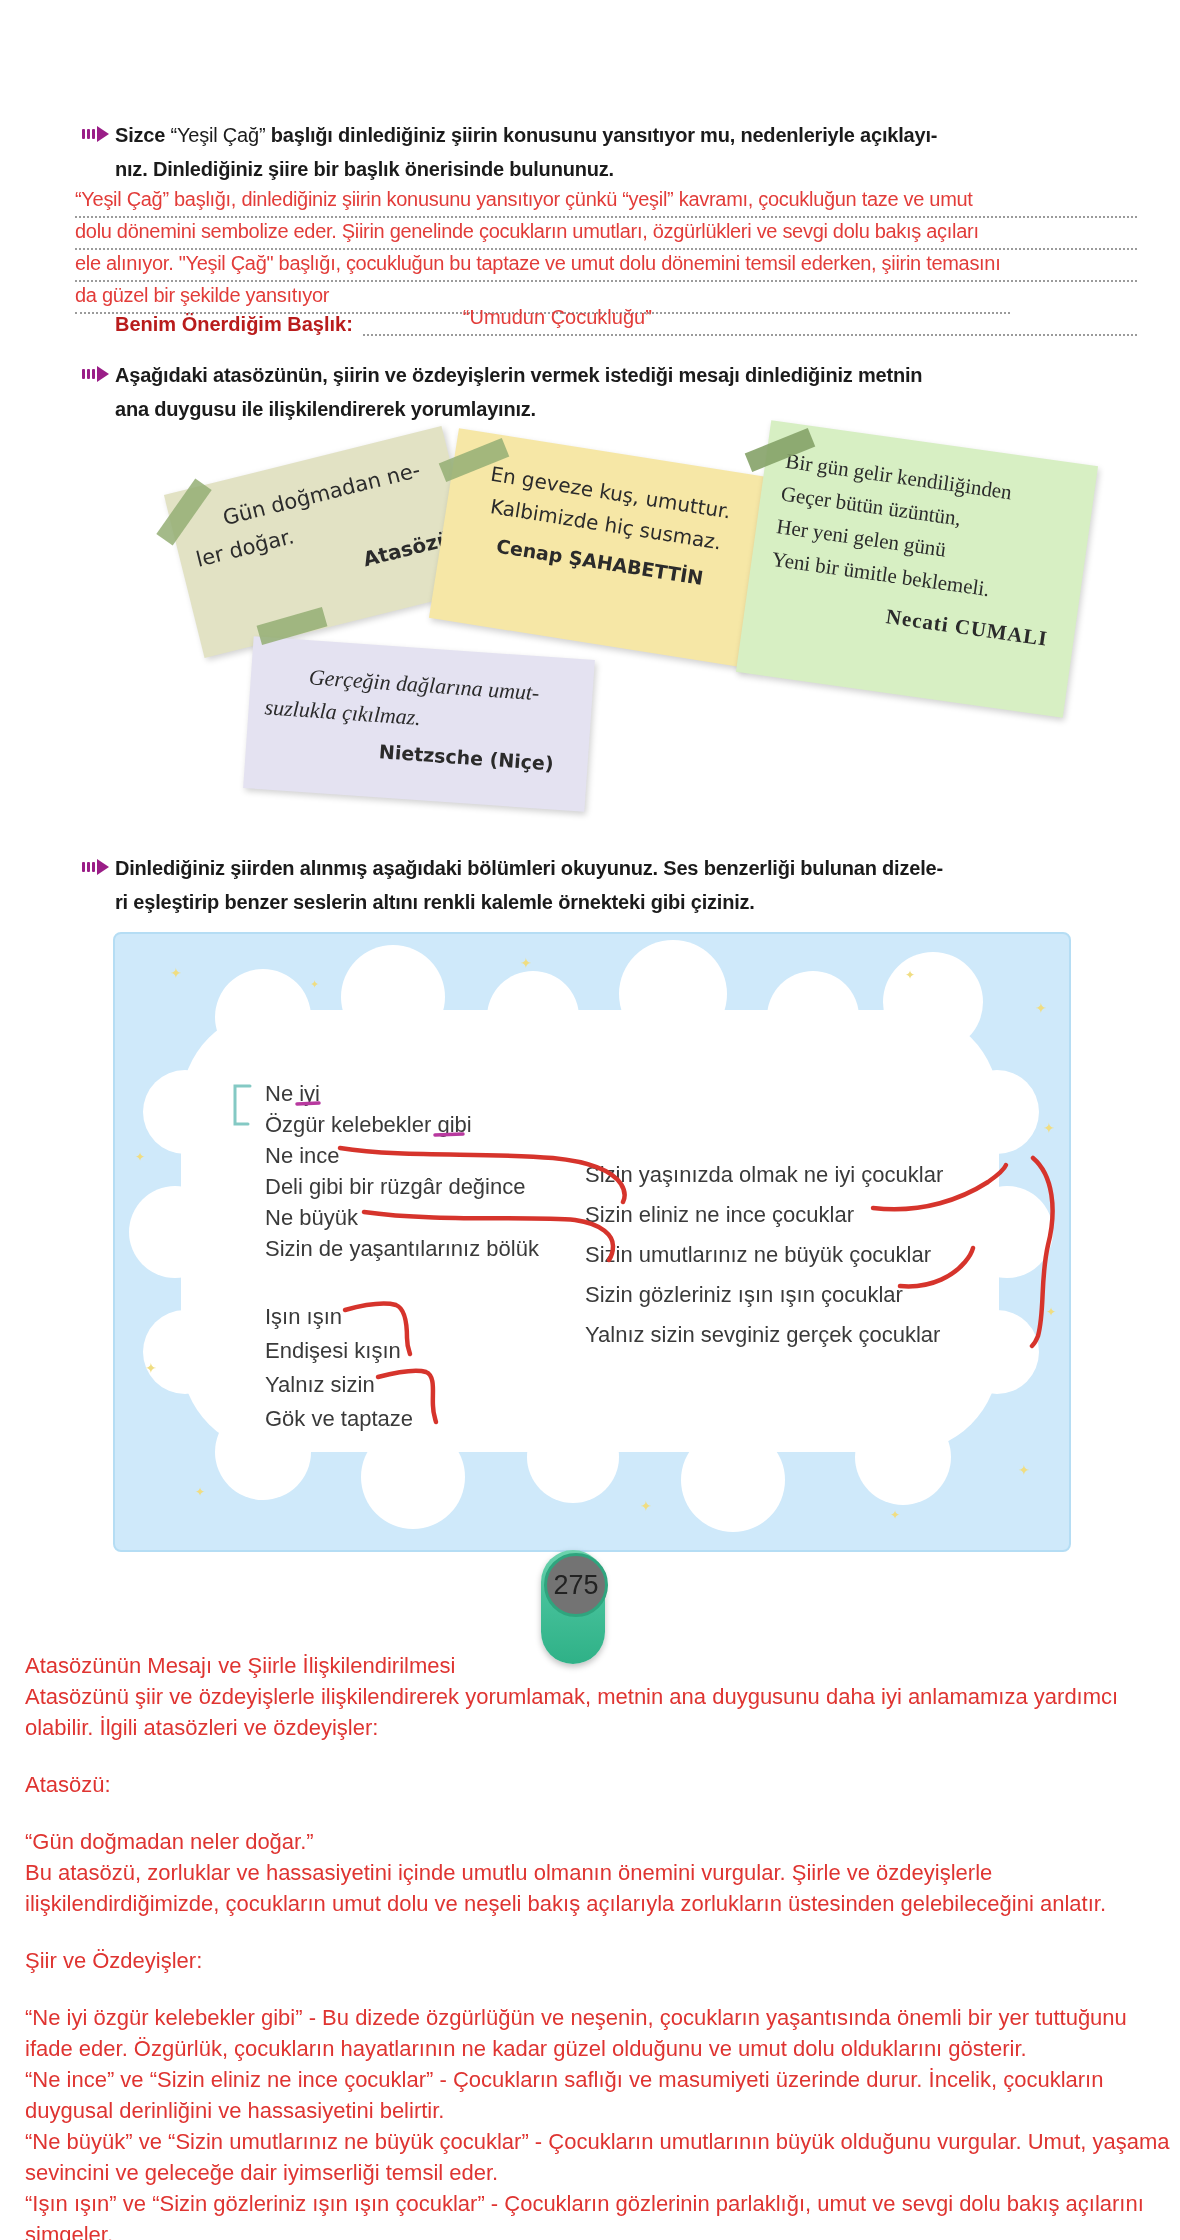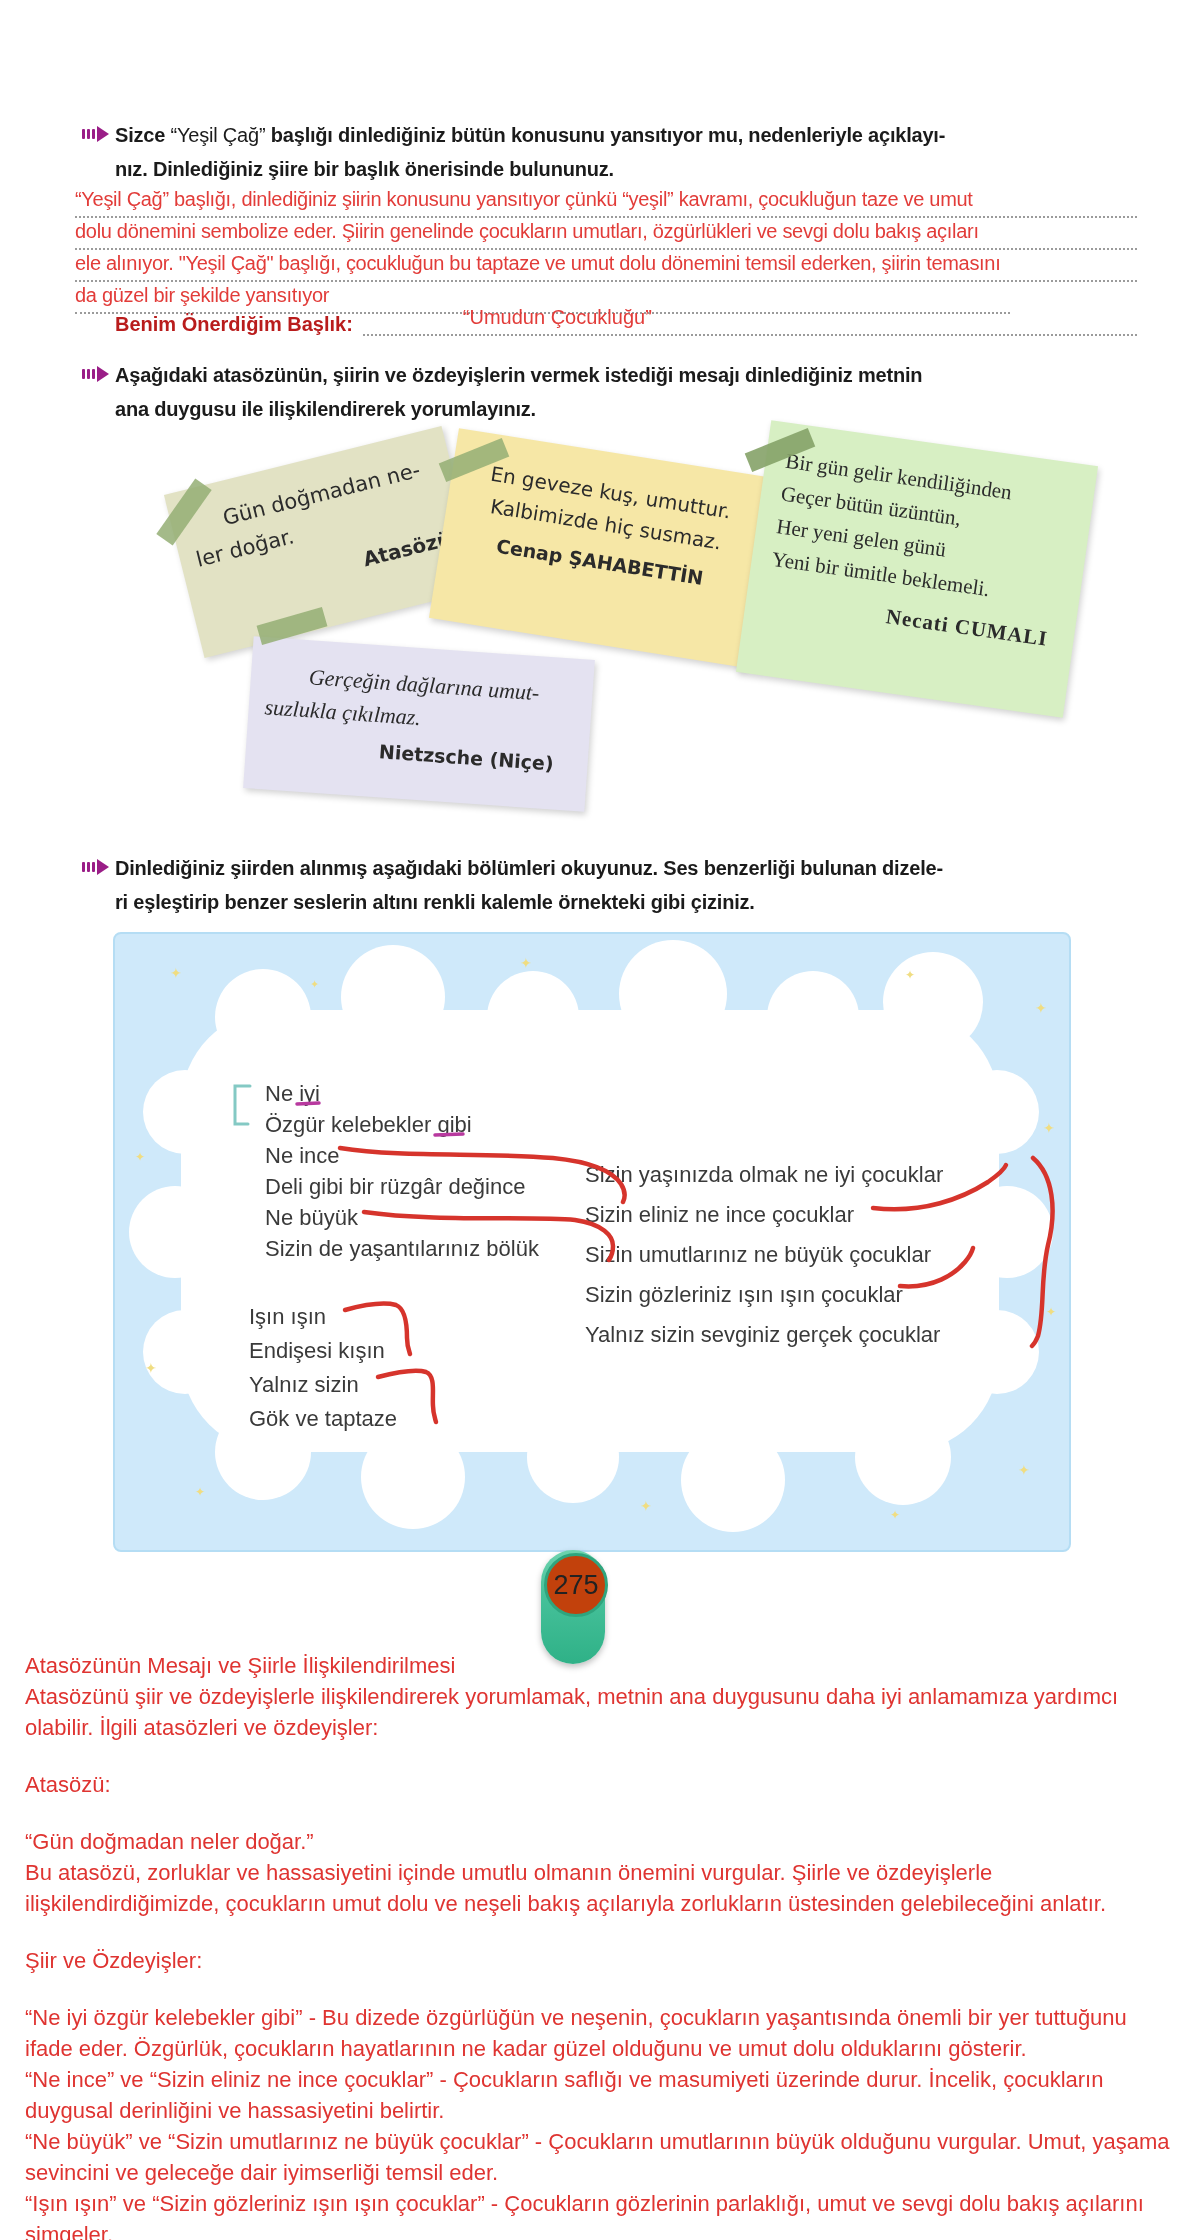--- a/index.html
+++ b/index.html
@@ -48,49 +48,49 @@
   .t3 { left:746px; top:440px; transform:rotate(-22deg); background:rgba(133,162,104,.9); }
   .t4 { left:258px; top:616px; transform:rotate(-16deg); }
 
   
   .cloudbox { position:absolute; left:113px; top:932px; width:954px; height:616px; background:#cfe9fa; border:2px solid #b5ddf4; border-radius:8px; }
   .cloud-svg { position:absolute; left:113px; top:932px; z-index:1; }
   .star { position:absolute; z-index:2; color:#f0dd82; font-size:14px; }
   .poem { position:absolute; z-index:3; color:#3a3a3a; font-size:22px; }
   .poem div { white-space:nowrap; }
   .stanza1 { left:265px; top:1078px; line-height:31px; }
-  .stanza2 { left:249px; top:1300px; line-height:34px; }
+  .stanza2 { left:265px; top:1300px; line-height:34px; }
   .rightcol { left:585px; top:1155px; line-height:40px; }
   .marks { position:absolute; left:113px; top:932px; z-index:4; }
 
   
   .badge-pill { position:absolute; left:541px; top:1550px; width:64px; height:114px; border-radius:32px;
     background:linear-gradient(180deg,#6ed3ae 0%,#46c19a 40%,#2fb187 100%); box-shadow:0 3px 6px rgba(0,0,0,.25); z-index:10; }
   .badge-circle { position:absolute; left:544px; top:1553px; width:58px; height:58px; border-radius:50%;
-    background:#c2410c; border:3px solid #2fa57e; z-index:11; display:flex; align-items:center; justify-content:center;
+    background:#737373; border:3px solid #2fa57e; z-index:11; display:flex; align-items:center; justify-content:center;
     font-size:27px; color:#222222; }
 
   
   .bottom { position:absolute; left:25px; top:1650px; width:1150px; color:#df3431; font-size:22px; line-height:31px; z-index:5; }
   .bottom p { margin:0; }
   .bottom p.gap { margin-top:26px; }
 </style>
 </head>
 <body>
 
 <div>
 
   <span class="arrow" style="left:82px; top:126px;">
     <span class="abar"></span>
     <span class="abar"></span>
     <span class="abar"></span>
     <span class="ahead"></span>
   </span>
   <div class="q" style="top:118px;">
-    <div><span>Sizce</span> <span class="quote">“Yeşil Çağ”</span> <span>başlığı dinlediğiniz bütün konusunu yansıtıyor mu, nedenleriyle açıklayı-</span></div>
+    <div><span>Sizce</span> <span class="quote">“Yeşil Çağ”</span> <span>başlığı dinlediğiniz şiirin konusunu yansıtıyor mu, nedenleriyle açıklayı-</span></div>
     <div>nız. Dinlediğiniz şiire bir başlık önerisinde bulununuz.</div>
   </div>
 
   <div class="ans">
     <div class="ans-line">“Yeşil Çağ” başlığı, dinlediğiniz şiirin konusunu yansıtıyor çünkü “yeşil” kavramı, çocukluğun taze ve umut</div>
     <div class="ans-line">dolu dönemini sembolize eder. Şiirin genelinde çocukların umutları, özgürlükleri ve sevgi dolu bakış açıları</div>
     <div class="ans-line">ele alınıyor. "Yeşil Çağ" başlığı, çocukluğun bu taptaze ve umut dolu dönemini temsil ederken, şiirin temasını</div>
     <div class="ans-line short">da güzel bir şekilde yansıtıyor</div>
   </div>
 

